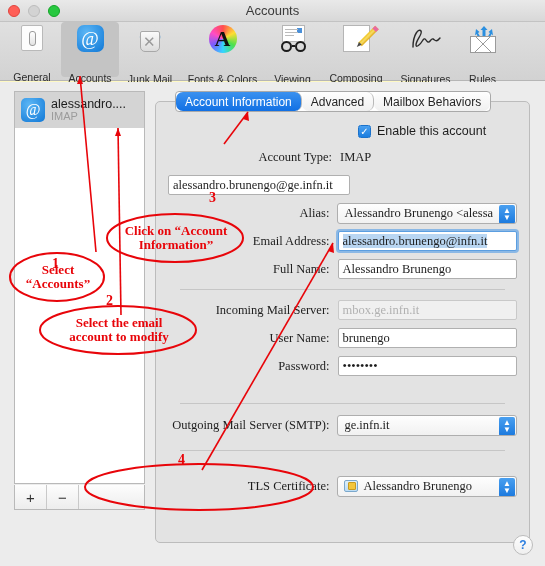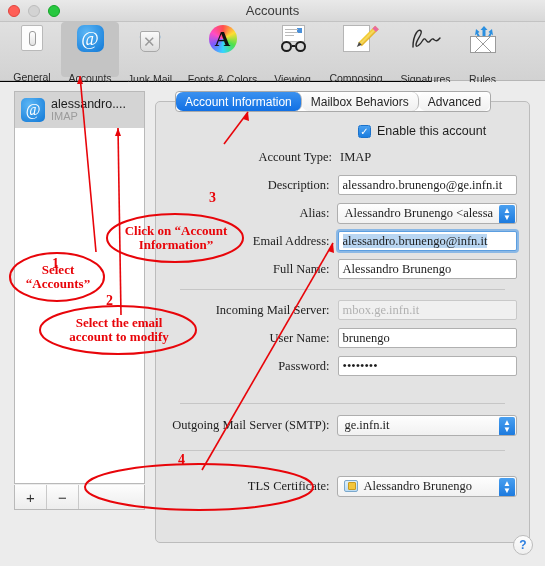--- a/index.html
+++ b/index.html
@@ -3,21 +3,21 @@
 <meta charset="utf-8">
 <style>
   * { box-sizing: border-box; margin: 0; padding: 0; }
   body {
     width: 545px; height: 566px;
     font-family: "Liberation Sans", sans-serif;
     background: #ececec;
     overflow: hidden;
     position: relative;
   }
-  #root { position: relative; width: 431px; height: 566px; background: #000000; }
+  #root { position: relative; width: 431px; height: 566px; background: #fef9c3; }
 
   
   .titlebar {
     position: absolute; top: 0; left: 0; width: 545px; height: 22px;
     background: linear-gradient(#e9e9e9, #d8d8d8);
     border-bottom: 1px solid #c3c3c3;
   }
   .lights { position: absolute; left: 8px; top: 5px; display: flex; gap: 8px; }
   .light { width: 12px; height: 12px; border-radius: 50%; }
   .light.red { background: #ff5f57; border: 1px solid #e0443e; }
@@ -362,38 +362,37 @@
     <div class="sb-buttons">
       <div class="sb-btn">+</div>
       <div class="sb-btn">−</div>
       <div class="sb-spacer"></div>
     </div>
 
     <div class="panel">
 
       <div class="tabs">
         <div class="tab active">Account Information</div>
+        <div class="tab">Advanced</div>
         <div class="tab">Mailbox Behaviors</div>
-        <div class="tab">Advanced</div>
       </div>
 
       <div class="form">
 
         <div class="chk-row">
           <div class="chkbox">✓</div>
           <div class="chk-lbl">Enable this account</div>
         </div>
 
         <div class="row">
           <div class="lbl">Account Type:</div>
           <div class="val-static">IMAP</div>
         </div>
 
         <div class="row">
-          <div class="lbl">Description:</div>
           <div class="field">alessandro.brunengo@ge.infn.it</div>
         </div>
 
         <div class="row">
           <div class="lbl">Alias:</div>
           <div class="combo">
             <span>Alessandro Brunengo &lt;alessa</span>
             <div class="stepper">
                 <div>▲</div>
                 <div>▼</div>

